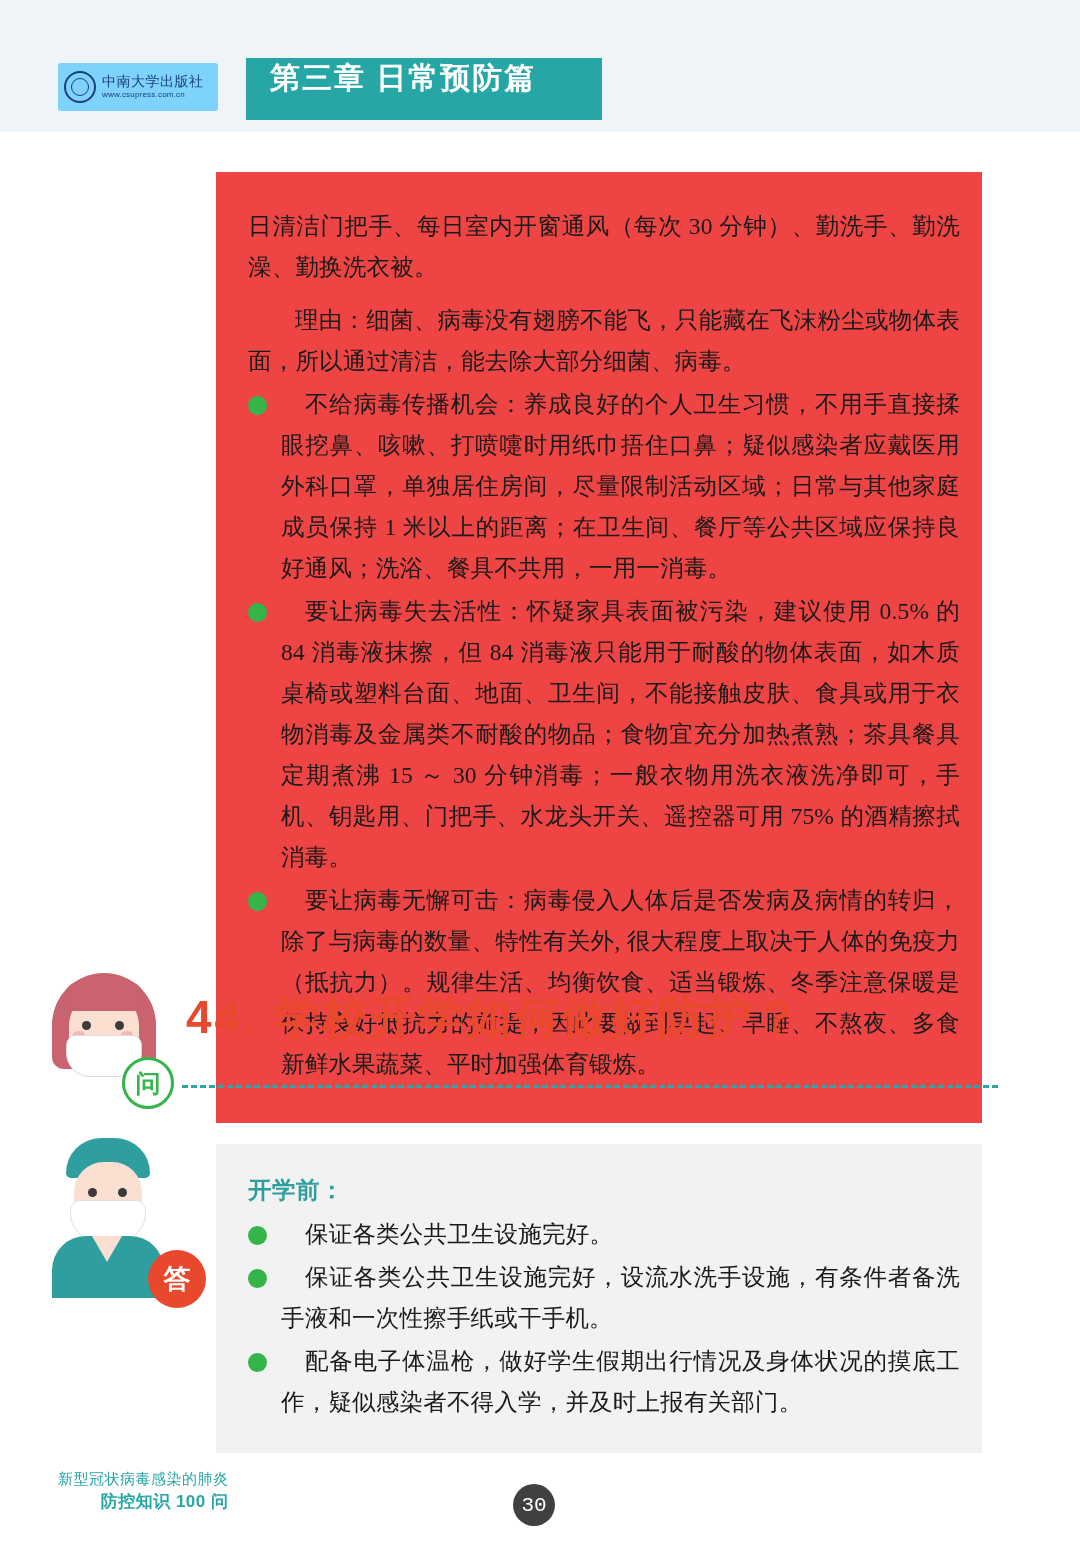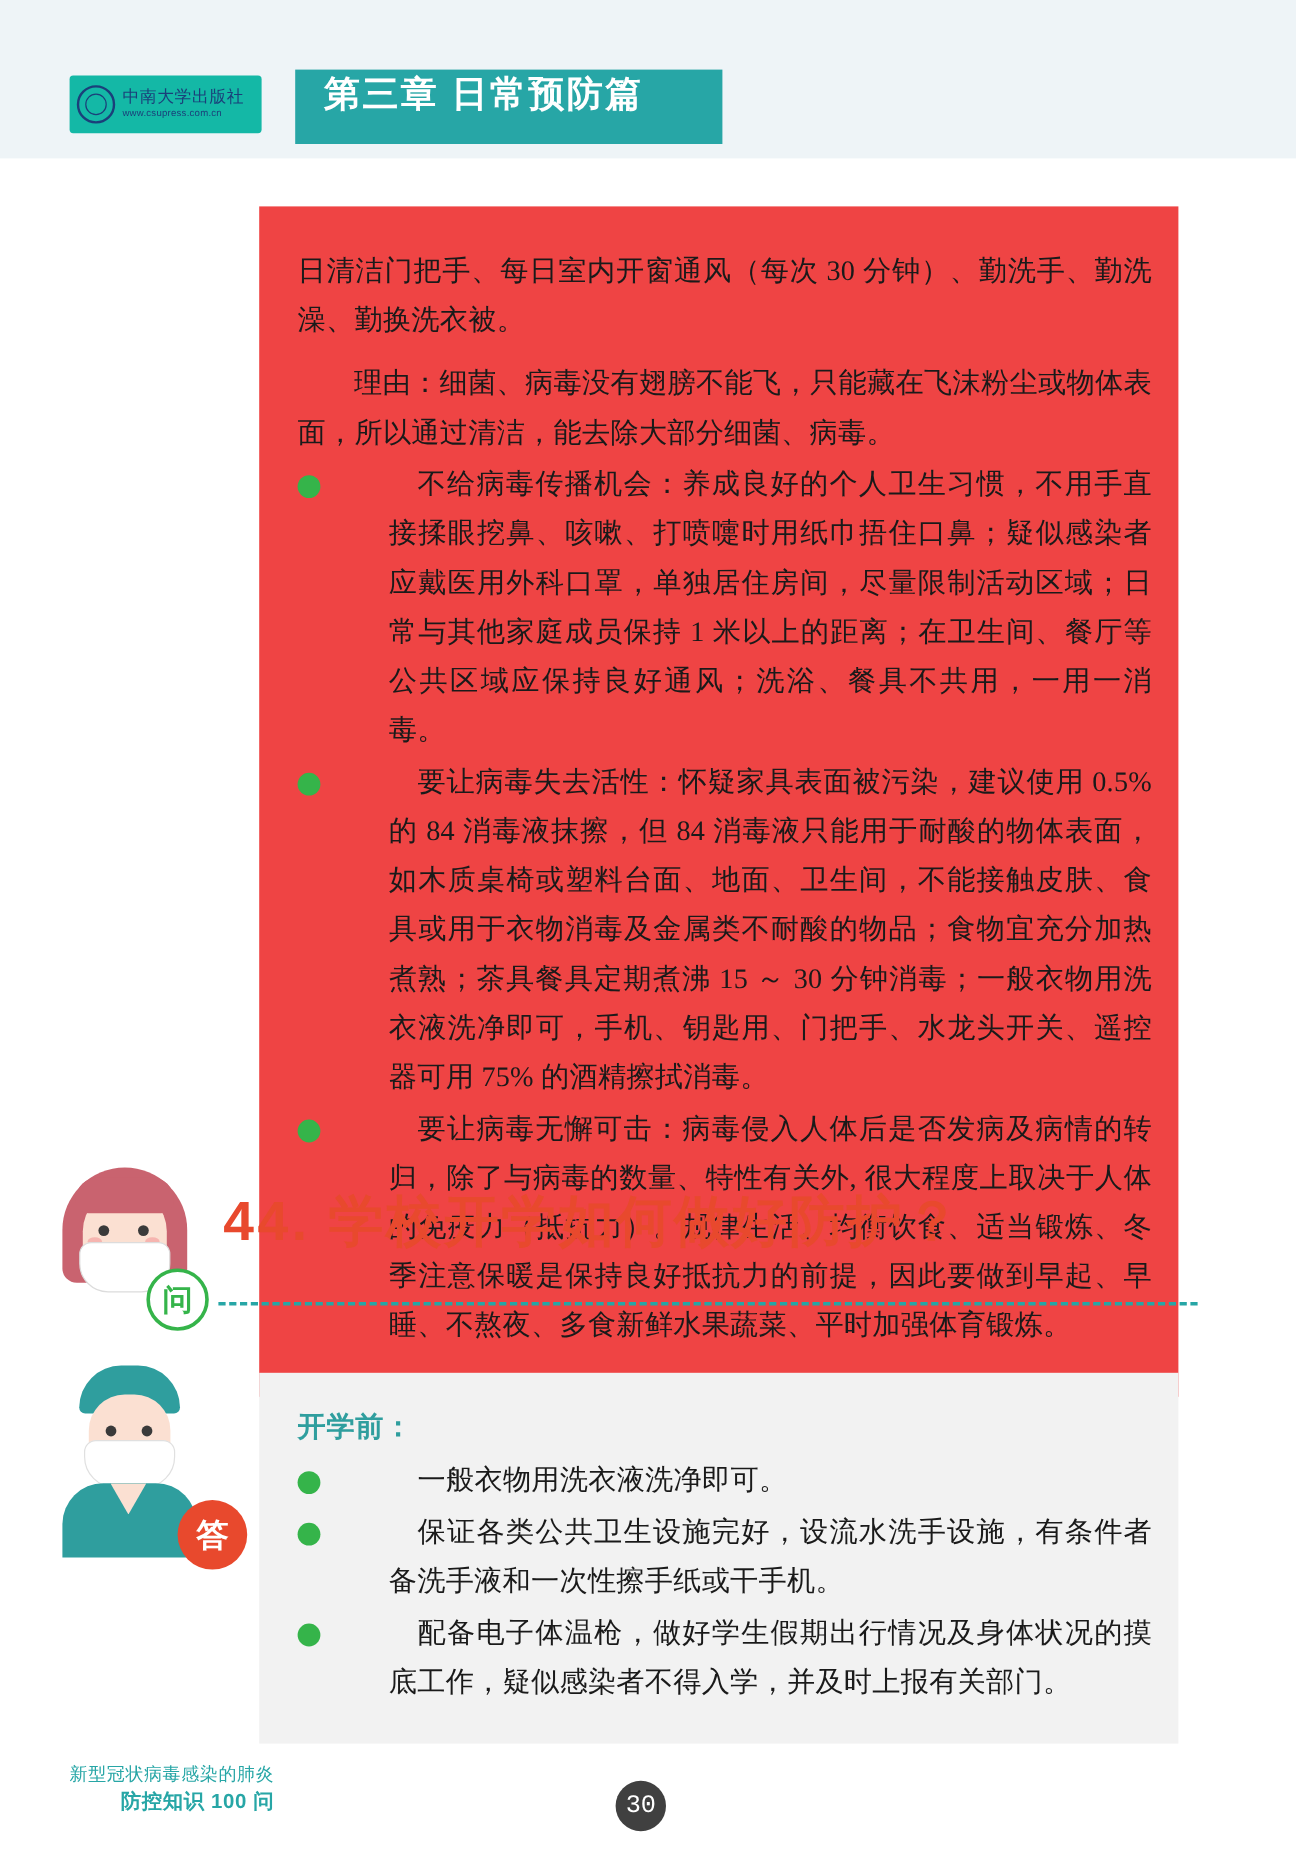--- a/index.html
+++ b/index.html
@@ -21,21 +21,21 @@
     top: 0; left: 0;
     width: 1080px;
     height: 132px;
     background: #eef4f7;
   }
   .publisher-logo {
     position: absolute;
     top: 63px; left: 58px;
     width: 160px;
     height: 48px;
-    background: #14b8a6;
+    background: #7dd3fc;
     border-radius: 3px;
     display: flex;
     align-items: center;
     gap: 6px;
     padding: 0 6px;
     box-sizing: border-box;
   }
   .logo-seal {
     width: 32px; height: 32px;
     border-radius: 50%;
@@ -111,21 +111,20 @@
     margin: 0;
   }
   .para.indent {
     text-indent: 47px;
     margin-top: 12px;
   }
   .bullet-row {
     display: flex;
     align-items: flex-start;
     margin-top: 2px;
-    gap: 43px;
   }
   .bullet-dot {
     flex: 0 0 auto;
     width: 19px;
     height: 19px;
     border-radius: 50%;
     background: #35b44a;
     margin-top: 12px;
     margin-right: 14px;
   }
@@ -442,21 +441,21 @@
   <div class="doc-collar"></div>
 </div>
 
 <div class="a-badge">答</div>
 
 <div class="answer-box">
   <p class="answer-subhead">开学前：</p>
 
   <div class="bullet-row">
     <span class="bullet-dot"></span>
-    <p class="para">一般衣物用洗衣液洗净即可。</p>
+    <p class="para">保证各类公共卫生设施完好。</p>
   </div>
 
   <div class="bullet-row">
     <span class="bullet-dot"></span>
     <p class="para">保证各类公共卫生设施完好，设流水洗手设施，有条件者备洗手液和一次性擦手纸或干手机。</p>
   </div>
 
   <div class="bullet-row">
     <span class="bullet-dot"></span>
     <p class="para">配备电子体温枪，做好学生假期出行情况及身体状况的摸底工作，疑似感染者不得入学，并及时上报有关部门。</p>

